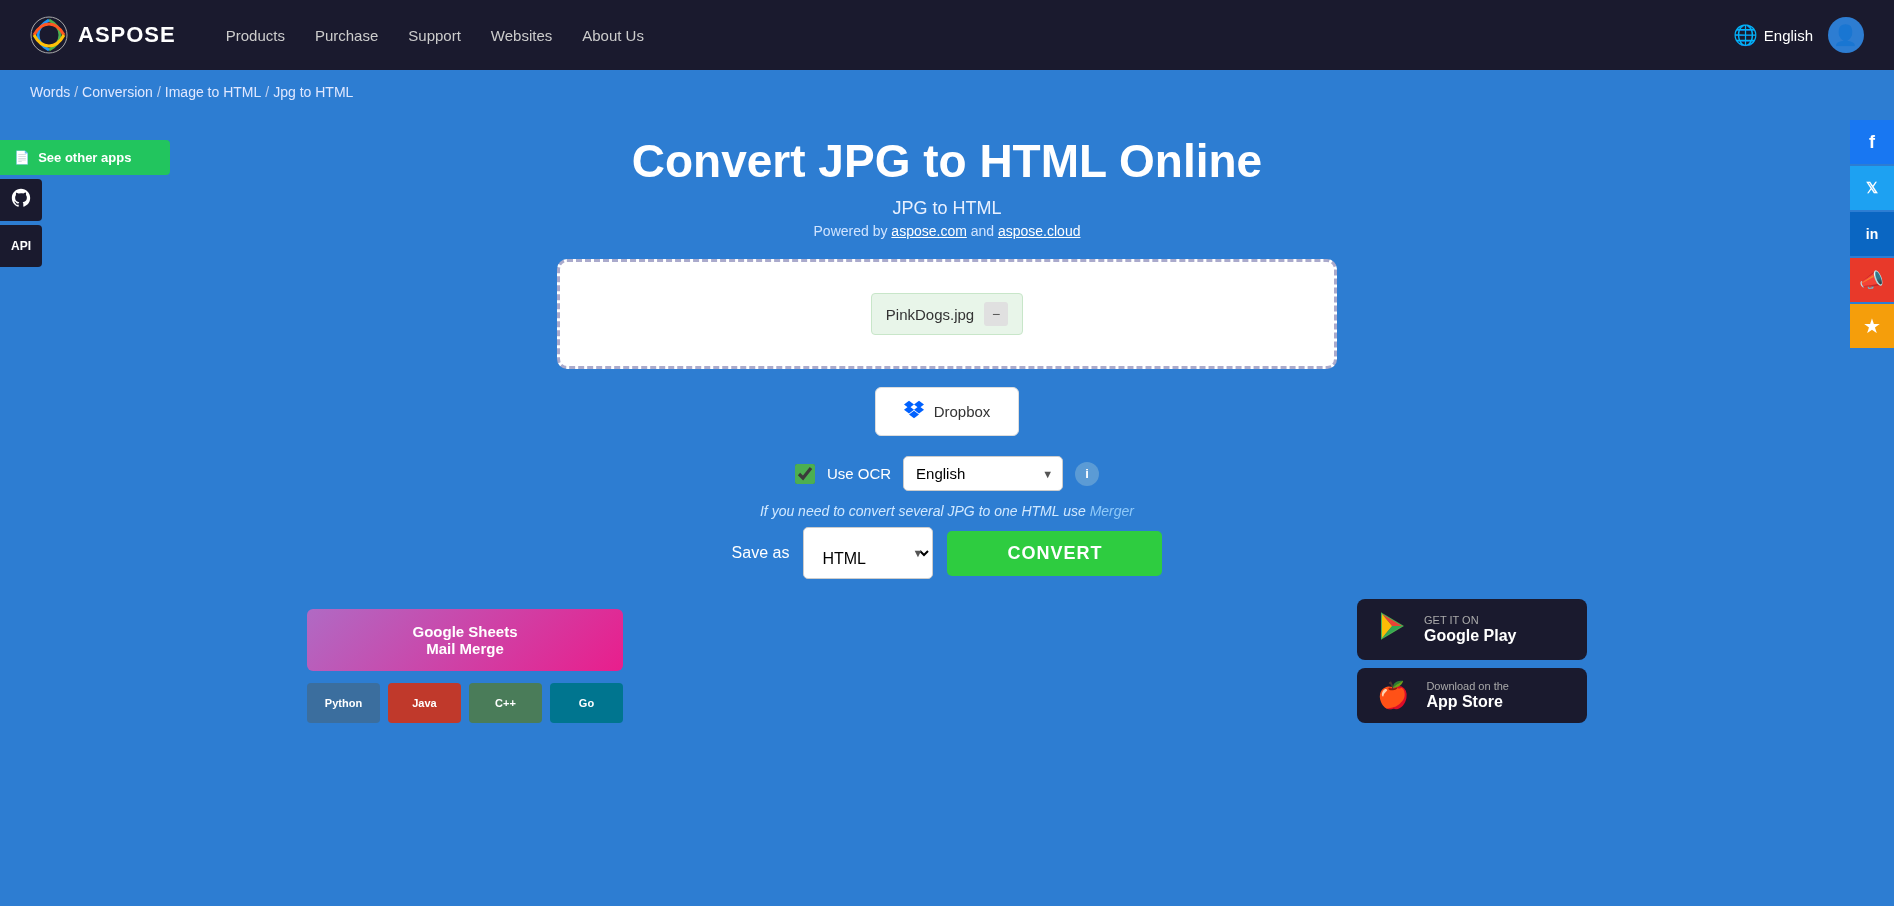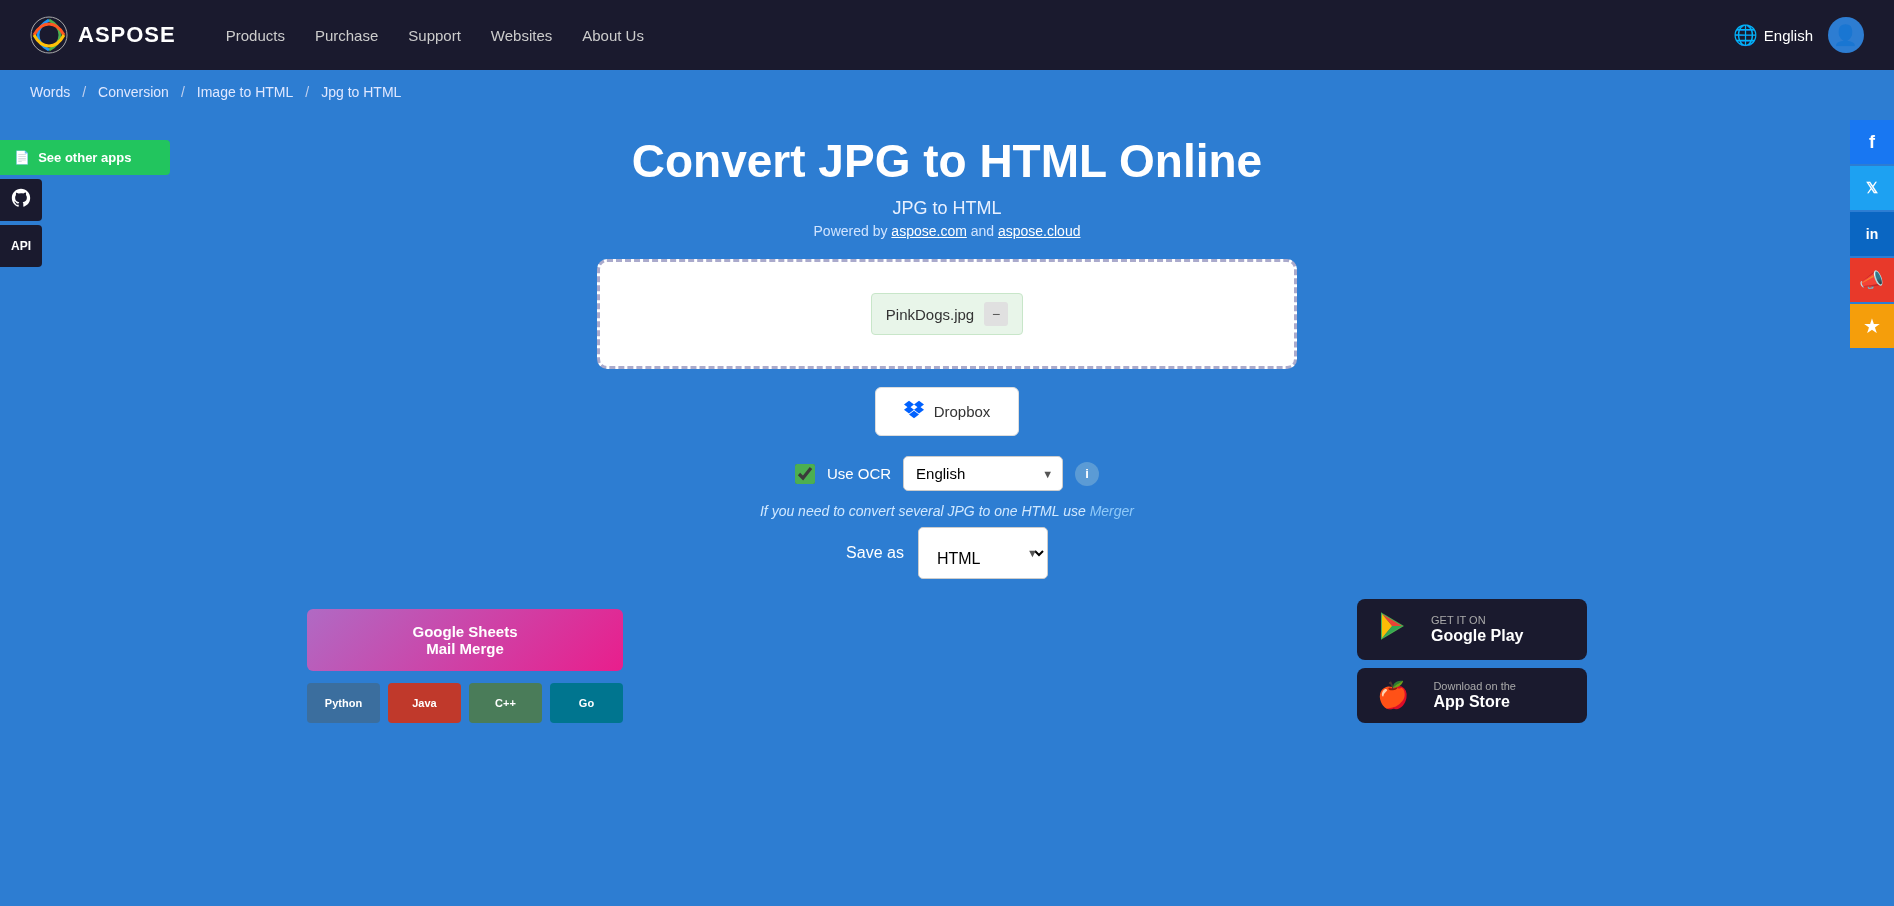--- a/index.html
+++ b/index.html
@@ -69,21 +69,21 @@
       font-size: 20px;
       cursor: pointer;
     }
 
     
     .breadcrumb {
       background: #2d7dd2;
       padding: 14px 30px;
       display: flex;
       align-items: center;
-      gap: 12px;
+      gap: 4px;
       font-size: 14px;
       color: #e0e8ff;
     }
     .breadcrumb a {
       color: #e0e8ff;
       text-decoration: none;
     }
     .breadcrumb-sep { color: #c0d0ee; }
 
     
@@ -192,21 +192,21 @@
     .powered-by a {
       color: white;
       text-decoration: underline;
     }
 
     
     .upload-area {
       background: white;
       border: 3px dashed #aac;
       border-radius: 10px;
-      width: 700px;
+      width: 780px;
       min-height: 110px;
       display: flex;
       align-items: center;
       justify-content: center;
       margin-bottom: 18px;
       padding: 20px;
     }
     .file-badge {
       background: #e8f5e9;
       border: 1px solid #c8e6c9;
@@ -421,21 +421,21 @@
       flex-direction: column;
       gap: 8px;
     }
     .store-btn {
       background: #1a1a2e;
       color: white;
       border-radius: 8px;
       padding: 12px 20px;
       display: flex;
       align-items: center;
-      gap: 24px;
+      gap: 17px;
       min-width: 230px;
       cursor: pointer;
     }
     .store-btn-icon {
       font-size: 28px;
     }
     .store-btn-text-top {
       font-size: 11px;
       color: #aaa;
       line-height: 1.2;
@@ -598,20 +598,21 @@
     <div class="dropdown-wrapper">
       <select class="format-dropdown">
         <option>HTML</option>
         <option>PDF</option>
         <option>DOCX</option>
         <option>PNG</option>
         <option>JPEG</option>
         <option>TIFF</option>
       </select>
     </div>
+    <button class="convert-btn">CONVERT</button>
   </div>
 
   <div class="bottom-section">
 
     <div class="app-card-left">
       <div class="google-sheets-btn">
         <div>Google Sheets</div>
         <div>Mail Merge</div>
       </div>
       <div class="tech-icons-row">

